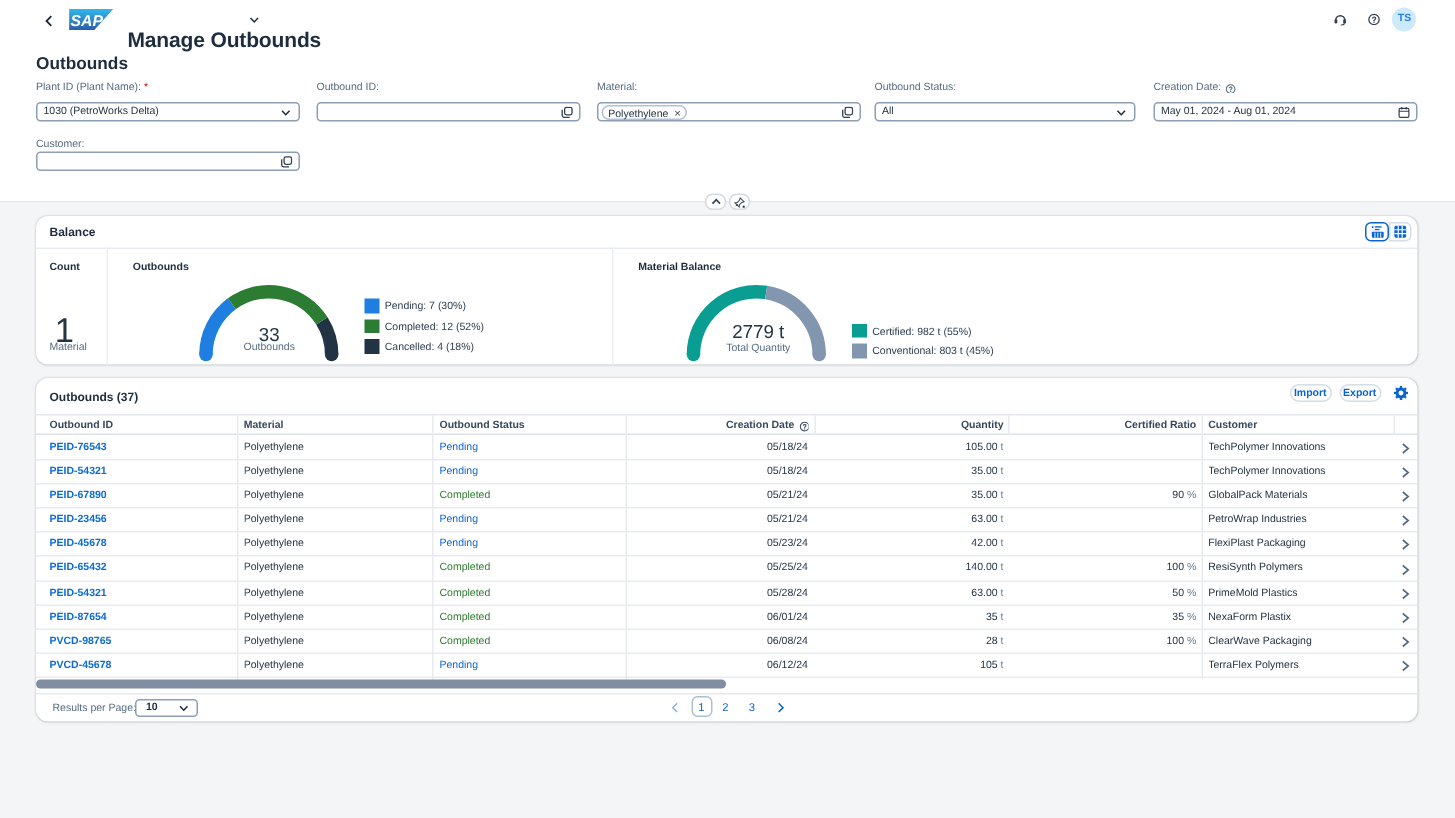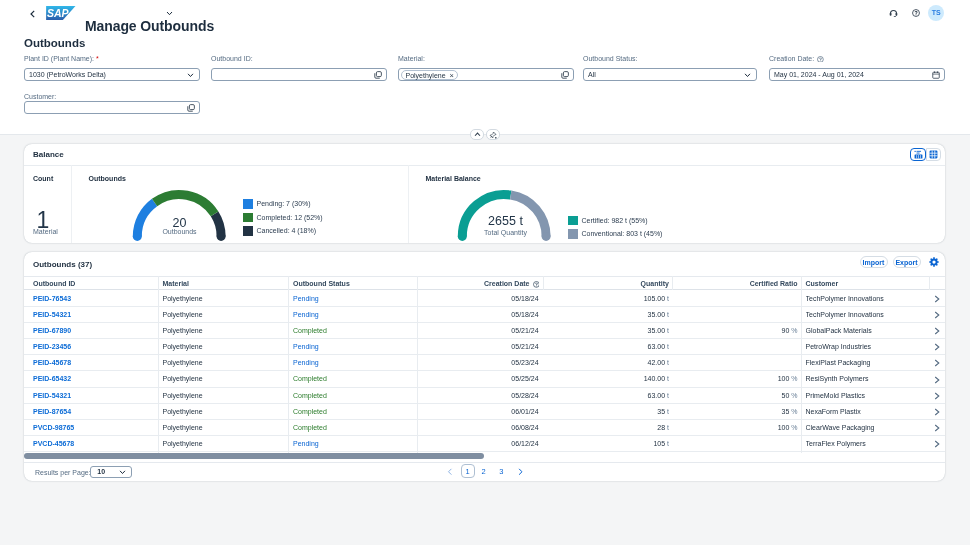--- a/index.html
+++ b/index.html
@@ -163,36 +163,36 @@
   <div class="abs dark" style="left:64.5px;top:31px;font-size:7px;font-weight:bold">Outbounds</div>
   <svg class="abs" style="left:96px;top:36px" width="120" height="63" viewBox="0 0 120 63">
     <g transform="translate(0,0.5)">
     <path d="M 17.30 55.90 A 41.9 41.9 0 0 1 34.57 22.00" stroke="#1e7fe0" stroke-width="9" fill="none"></path>
     <path d="M 94.58 33.45 A 41.9 41.9 0 0 1 101.10 55.90" stroke="#223344" stroke-width="9" fill="none"></path>
     <path d="M 34.57 22.00 A 41.9 41.9 0 0 1 94.58 33.45" stroke="#2c7c33" stroke-width="9" fill="none"></path>
     <circle cx="17.30" cy="55.90" r="4.5" fill="#1e7fe0"></circle>
     <circle cx="101.10" cy="55.90" r="4.5" fill="#223344"></circle>
     </g>
   </svg>
-  <div class="abs" style="left:125px;top:73.3px;width:61px;text-align:center;font-size:12.5px;line-height:12.5px;color:#223548">20</div>
+  <div class="abs" style="left:125px;top:73.3px;width:61px;text-align:center;font-size:12.5px;line-height:12.5px;color:#223548">33</div>
   <div class="abs gray" style="left:125px;top:84px;width:61px;text-align:center;font-size:7px">Outbounds</div>
   <div class="leg" style="left:219px;top:55.5px"><i style="background:#1e7fe0"></i>Pending: 7 (30%)</div>
   <div class="leg" style="left:219px;top:69px"><i style="background:#2c7c33"></i>Completed: 12 (52%)</div>
   <div class="leg" style="left:219px;top:82.5px"><i style="background:#223344"></i>Cancelled: 4 (18%)</div>
 
   <div class="abs dark" style="left:401.5px;top:31px;font-size:7px;font-weight:bold">Material Balance</div>
   <svg class="abs" style="left:421px;top:36px" width="120" height="63" viewBox="0 0 120 63">
     <g transform="translate(0,0.5)">
     <path d="M 17.30 55.90 A 41.9 41.9 0 0 1 65.75 14.52" stroke="#0a9e93" stroke-width="9" fill="none"></path>
     <path d="M 65.75 14.52 A 41.9 41.9 0 0 1 101.10 55.90" stroke="#8396af" stroke-width="9" fill="none"></path>
     <circle cx="17.30" cy="55.90" r="4.5" fill="#0a9e93"></circle>
     <circle cx="101.10" cy="55.90" r="4.5" fill="#8396af"></circle>
     </g>
   </svg>
-  <div class="abs" style="left:451px;top:71px;width:61px;text-align:center;font-size:12.5px;line-height:12.5px;color:#223548">2655 t</div>
+  <div class="abs" style="left:451px;top:71px;width:61px;text-align:center;font-size:12.5px;line-height:12.5px;color:#223548">2779 t</div>
   <div class="abs gray" style="left:451px;top:85px;width:61px;text-align:center;font-size:7px">Total Quantity</div>
   <div class="leg" style="left:544px;top:72px"><i style="background:#0a9e93"></i>Certified: 982 t (55%)</div>
   <div class="leg" style="left:544px;top:85.5px"><i style="background:#8396af"></i>Conventional: 803 t (45%)</div>
 </div>
 
 <div class="card" style="left:24px;top:252px;width:921px;height:229px">
   <div class="abs dark" style="left:9px;top:7.5px;font-size:8px;font-weight:bold">Outbounds (37)</div>
   <div class="abs" style="left:835.5px;top:3.8px;width:28px;height:12.5px;border:1px solid #d5dde5;border-radius:6px;text-align:center;line-height:11.5px;font-size:7px;font-weight:bold;color:#0964d2">Import</div>
   <div class="abs" style="left:868.5px;top:3.8px;width:28px;height:12.5px;border:1px solid #d5dde5;border-radius:6px;text-align:center;line-height:11.5px;font-size:7px;font-weight:bold;color:#0964d2">Export</div>
   <svg class="abs" style="left:904.5px;top:5px" width="10" height="10" viewBox="0 0 16 16">

